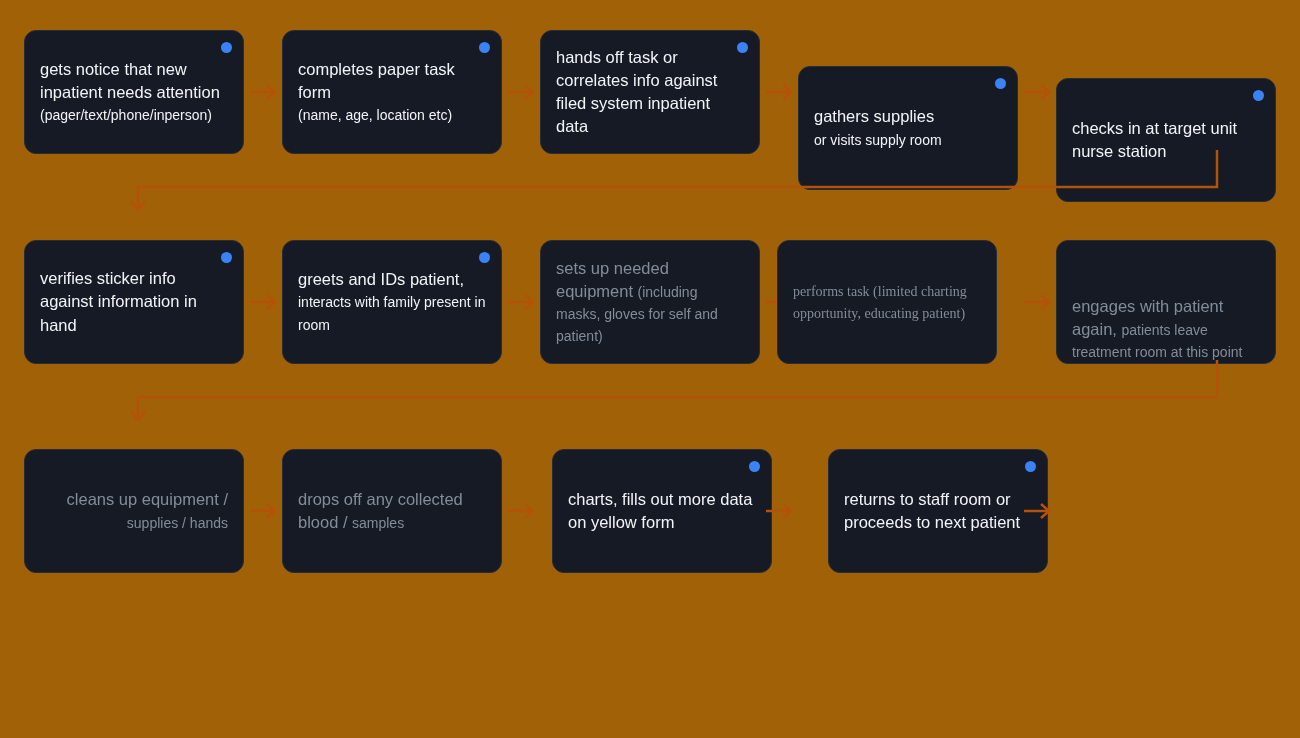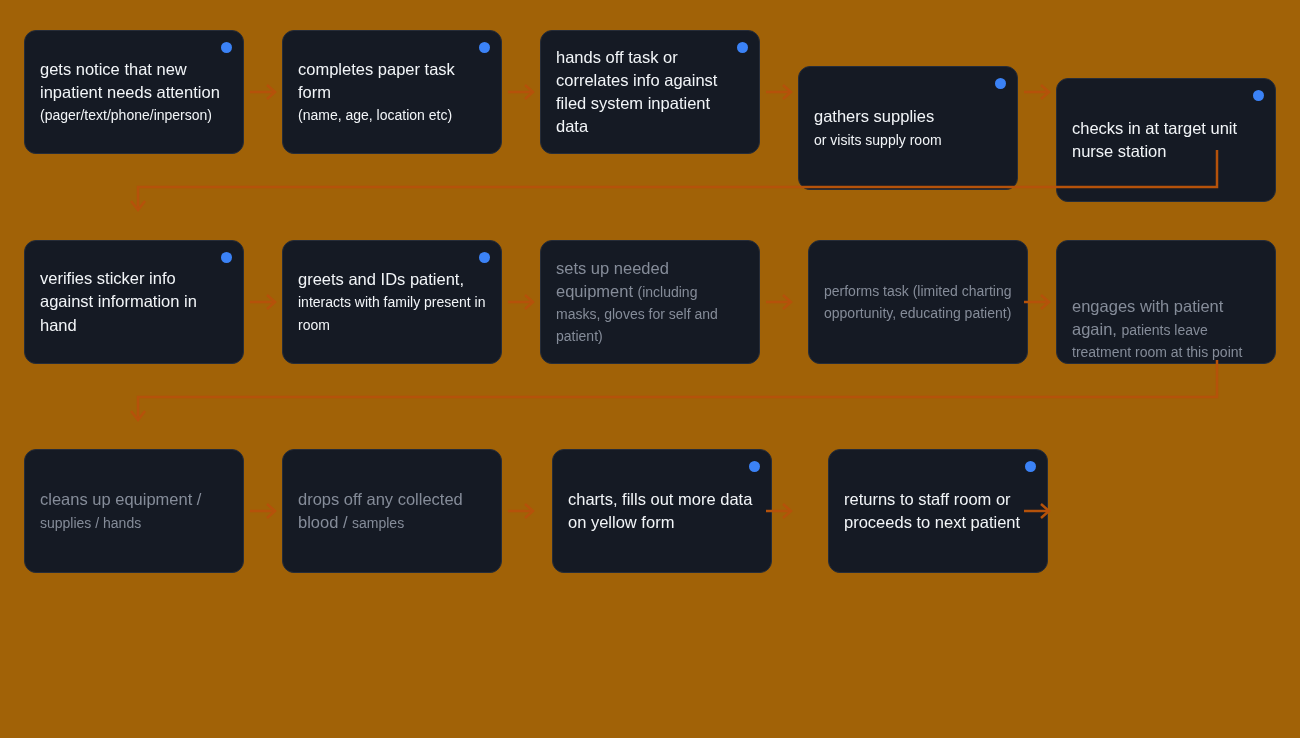--- a/index.html
+++ b/index.html
@@ -203,21 +203,21 @@
     </div>
   </div>
 
   <div class="arrow-h" style="left:766px; top:290px; width:28px;">
     <svg width="28" height="24" viewBox="0 0 28 24">
       <line x1="0" y1="12" x2="24" y2="12" stroke="#b5520a" stroke-width="2.5"></line>
       <polyline points="17,5 25,12 17,19" fill="none" stroke="#b5520a" stroke-width="2.5"></polyline>
     </svg>
   </div>
 
-  <div class="card dim" style="left:808px; top:240px; width:220px; height:124px;">
+  <div class="card dim" style="left:777px; top:240px; width:220px; height:124px;font-family:Liberation Serif, serif;">
     <div class="card-inner">
       <div class="card-text">
         <span class="t-secondary">performs task (limited charting opportunity, educating patient)</span>
       </div>
     </div>
   </div>
 
   <div class="arrow-h" style="left:1024px; top:290px; width:28px;">
     <svg width="28" height="24" viewBox="0 0 28 24">
       <line x1="0" y1="12" x2="24" y2="12" stroke="#b5520a" stroke-width="2.5"></line>
@@ -234,21 +234,21 @@
     </div>
   </div>
 
   <div class="elbow" style="left:130px; top:360px; width:1100px; height:82px;">
     <svg width="1100" height="82" viewBox="0 0 1100 82">
       <path d="M1087 0 L1087 37 L8 37 L8 58" fill="none" stroke="#b5520a" stroke-width="2.5"></path>
       <polyline points="1,51 8,60 15,51" fill="none" stroke="#b5520a" stroke-width="2.5"></polyline>
     </svg>
   </div>
 
-  <div class="card dim" style="left:24px; top:449px; width:220px; height:124px;">
+  <div class="card dim" style="left:24px; top:449px; width:220px; height:124px;text-align:right;">
     <div class="card-inner">
       <div class="card-text">
         <span class="t-primary">cleans up equipment /</span>
         <br>
         <span class="t-secondary">supplies / hands</span>
       </div>
     </div>
   </div>
 
   <div class="arrow-h" style="left:250px; top:499px; width:28px;">

